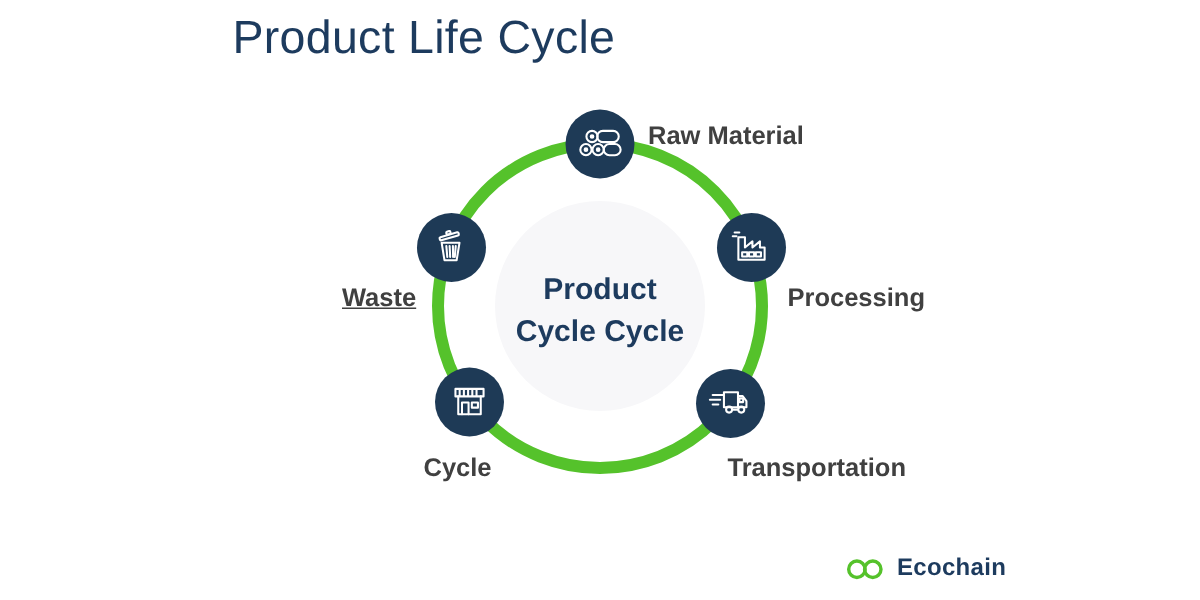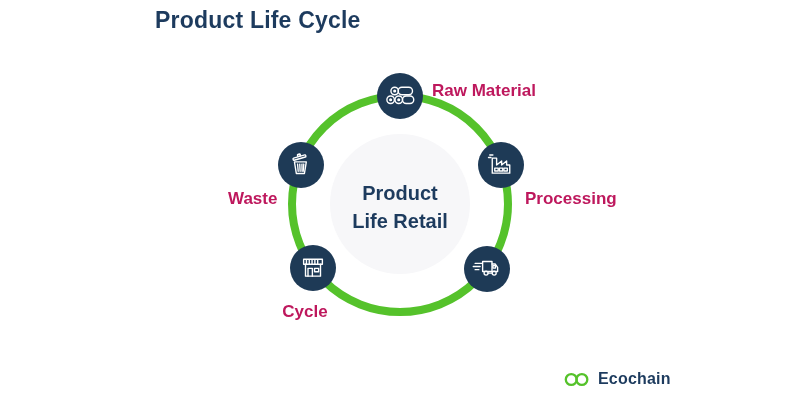--- a/index.html
+++ b/index.html
@@ -2,21 +2,21 @@
 <html><head>
 <meta charset="utf-8">
 <style>
   html,body{margin:0;padding:0;background:#fff;}
   .canvas{
     position:relative;width:800px;height:400px;background:#ffffff;
     font-family:"Liberation Sans",sans-serif;overflow:hidden;
   }
   .page-title{
     position:absolute;left:155px;top:7px;
-    font-size:23px;font-weight:bold;color:#1d3b5e;letter-spacing:.2px;
+    font-size:31px;font-weight:normal;color:#1d3b5e;letter-spacing:.2px;
   }
   
   .ring{
     position:absolute;left:288px;top:92px;width:224px;height:224px;
     box-sizing:border-box;border:8px solid #55c22b;border-radius:50%;
   }
   .inner-circle{
     position:absolute;left:330px;top:134px;width:140px;height:140px;
     border-radius:50%;background:#f7f7f9;
   }
@@ -31,48 +31,48 @@
     background:#1e3a56;display:flex;align-items:center;justify-content:center;
   }
   .node svg{width:30px;height:30px;display:block;}
   .node-raw{left:377px;top:73px;}
   .node-processing{left:478px;top:142px;}
   .node-transport{left:464px;top:246px;}
   .node-retail{left:290px;top:245px;}
   .node-waste{left:278px;top:142px;}
   
   .label{
-    position:absolute;font-size:17px;font-weight:bold;color:#be185d;white-space:nowrap;
+    position:absolute;font-size:17px;font-weight:bold;color:#404040;white-space:nowrap;
   }
   .label-raw{left:432px;top:81px;}
   .label-processing{left:525px;top:189px;}
   .label-transport{left:485px;top:302px;}
   .label-retail{left:235px;top:302px;width:140px;text-align:center;line-height:19.5px;white-space:normal;}
   .label-retail span{display:block;}
-  .label-waste{left:228px;top:189px;}
+  .label-waste{left:228px;top:189px;text-decoration:underline;}
   
   .brand{
     position:absolute;left:562px;top:370px;display:flex;align-items:center;gap:6px;
   }
   .brand svg{width:30px;height:17px;display:block;}
   .brand-text{font-size:16px;font-weight:bold;color:#1d3b5e;letter-spacing:.2px;}
 </style>
 </head>
 <body>
 
 <div class="canvas">
 
   <div class="page-title">Product Life Cycle</div>
 
   <div class="ring"></div>
   <div class="inner-circle"></div>
 
   <div class="center-label">
     <span>Product</span>
-    <span>Life Retail</span>
+    <span>Cycle Cycle</span>
   </div>
 
   <div class="node node-raw">
     <svg viewBox="0 0 48 48" fill="none" stroke="#ffffff" stroke-width="2.2" stroke-linecap="round" stroke-linejoin="round">
       <rect x="21" y="10" width="23" height="12" rx="6"></rect>
       <circle cx="15.5" cy="16" r="6"></circle>
       <circle cx="15.5" cy="16" r="1.4" fill="#ffffff"></circle>
       <rect x="28" y="24" width="18" height="12" rx="6"></rect>
       <circle cx="9" cy="30" r="6"></circle>
       <circle cx="9" cy="30" r="1.4" fill="#ffffff"></circle>
@@ -100,20 +100,21 @@
       <path d="M2 20 H13"></path>
       <path d="M5 25 H11"></path>
       <rect x="17" y="12" width="15" height="16"></rect>
       <path d="M32 16 H37 L41 21.5 V28 H32"></path>
       <rect x="33.5" y="18.5" width="4" height="4"></rect>
       <circle cx="22.5" cy="30.5" r="3.2"></circle>
       <circle cx="35.5" cy="30.5" r="3.2"></circle>
       <path d="M26 30.5 H32"></path>
     </svg>
   </div>
+  <div class="label label-transport">Transportation</div>
 
   <div class="node node-retail">
     <svg viewBox="0 0 48 48" fill="none" stroke="#ffffff" stroke-width="2.2" stroke-linecap="round" stroke-linejoin="round">
       <rect x="9" y="10" width="30" height="8"></rect>
       <path d="M13.5 10.5 V17.5 M18 10.5 V17.5 M22.5 10.5 V17.5 M27 10.5 V17.5 M31.5 10.5 V17.5"></path>
       <path d="M12 18 V37 H36 V18"></path>
       <path d="M16 37 V24.5 H23 V37"></path>
       <rect x="26.5" y="24.5" width="6.5" height="5.5"></rect>
     </svg>
   </div>

